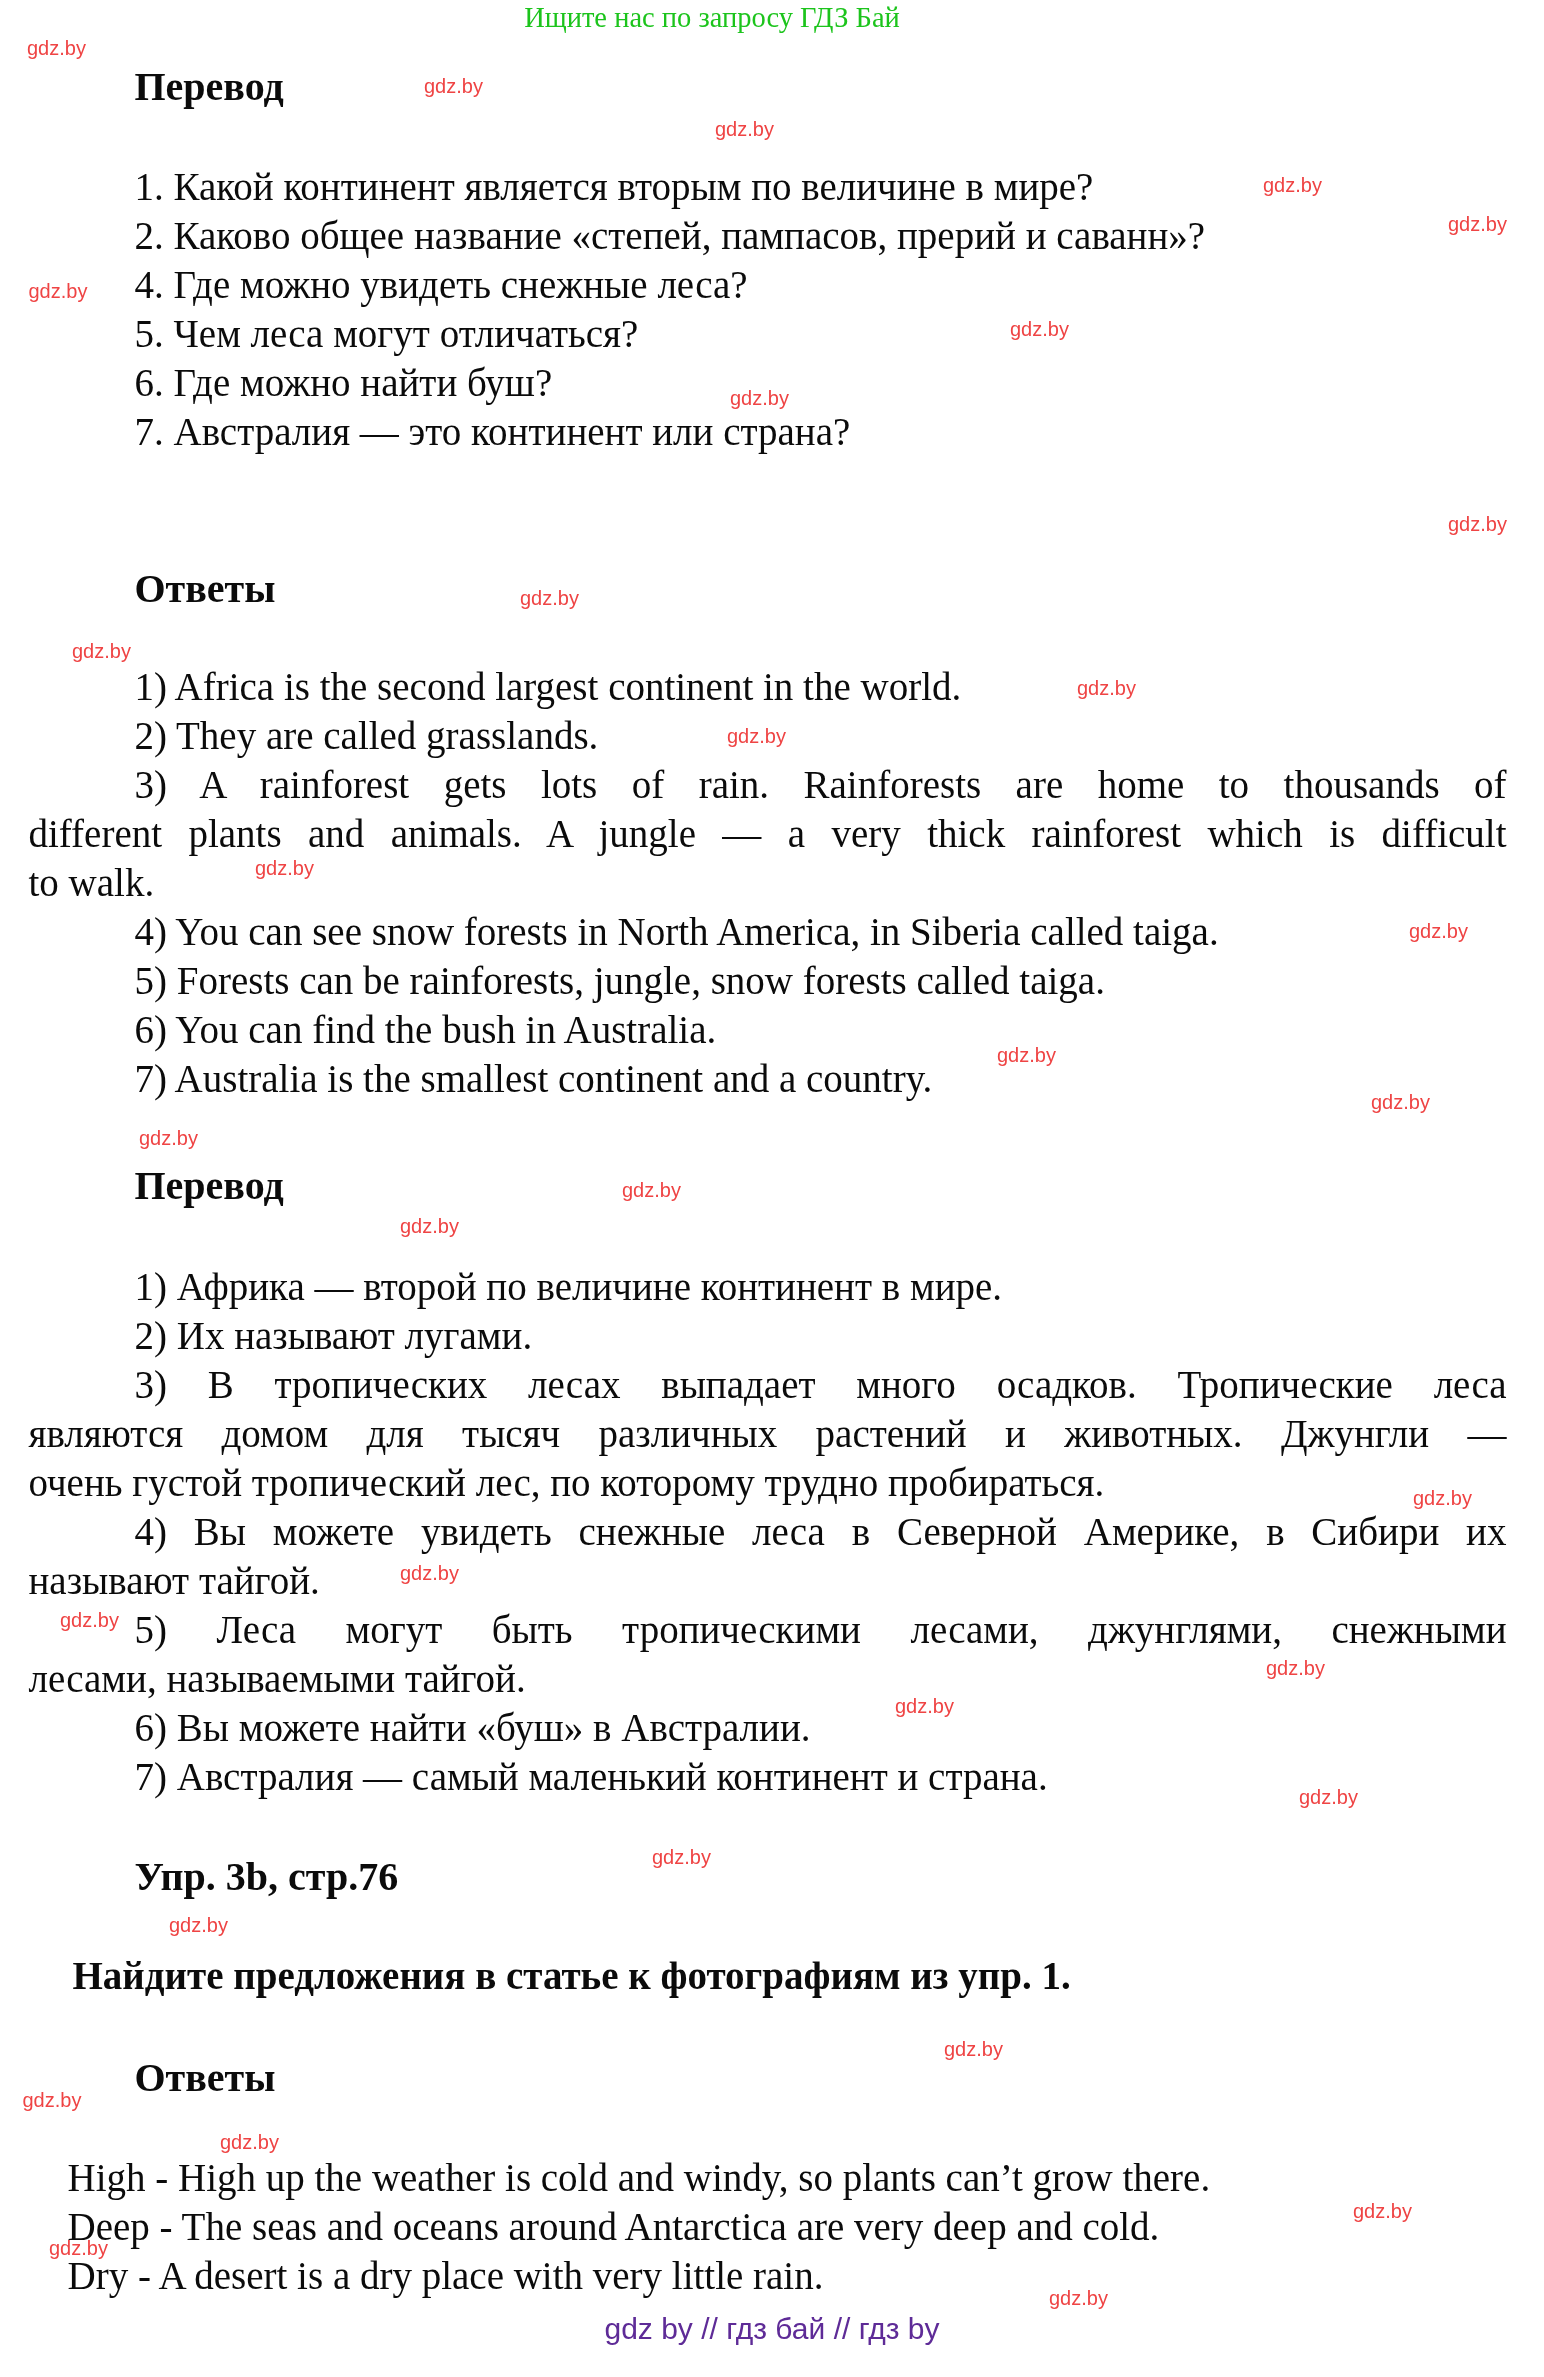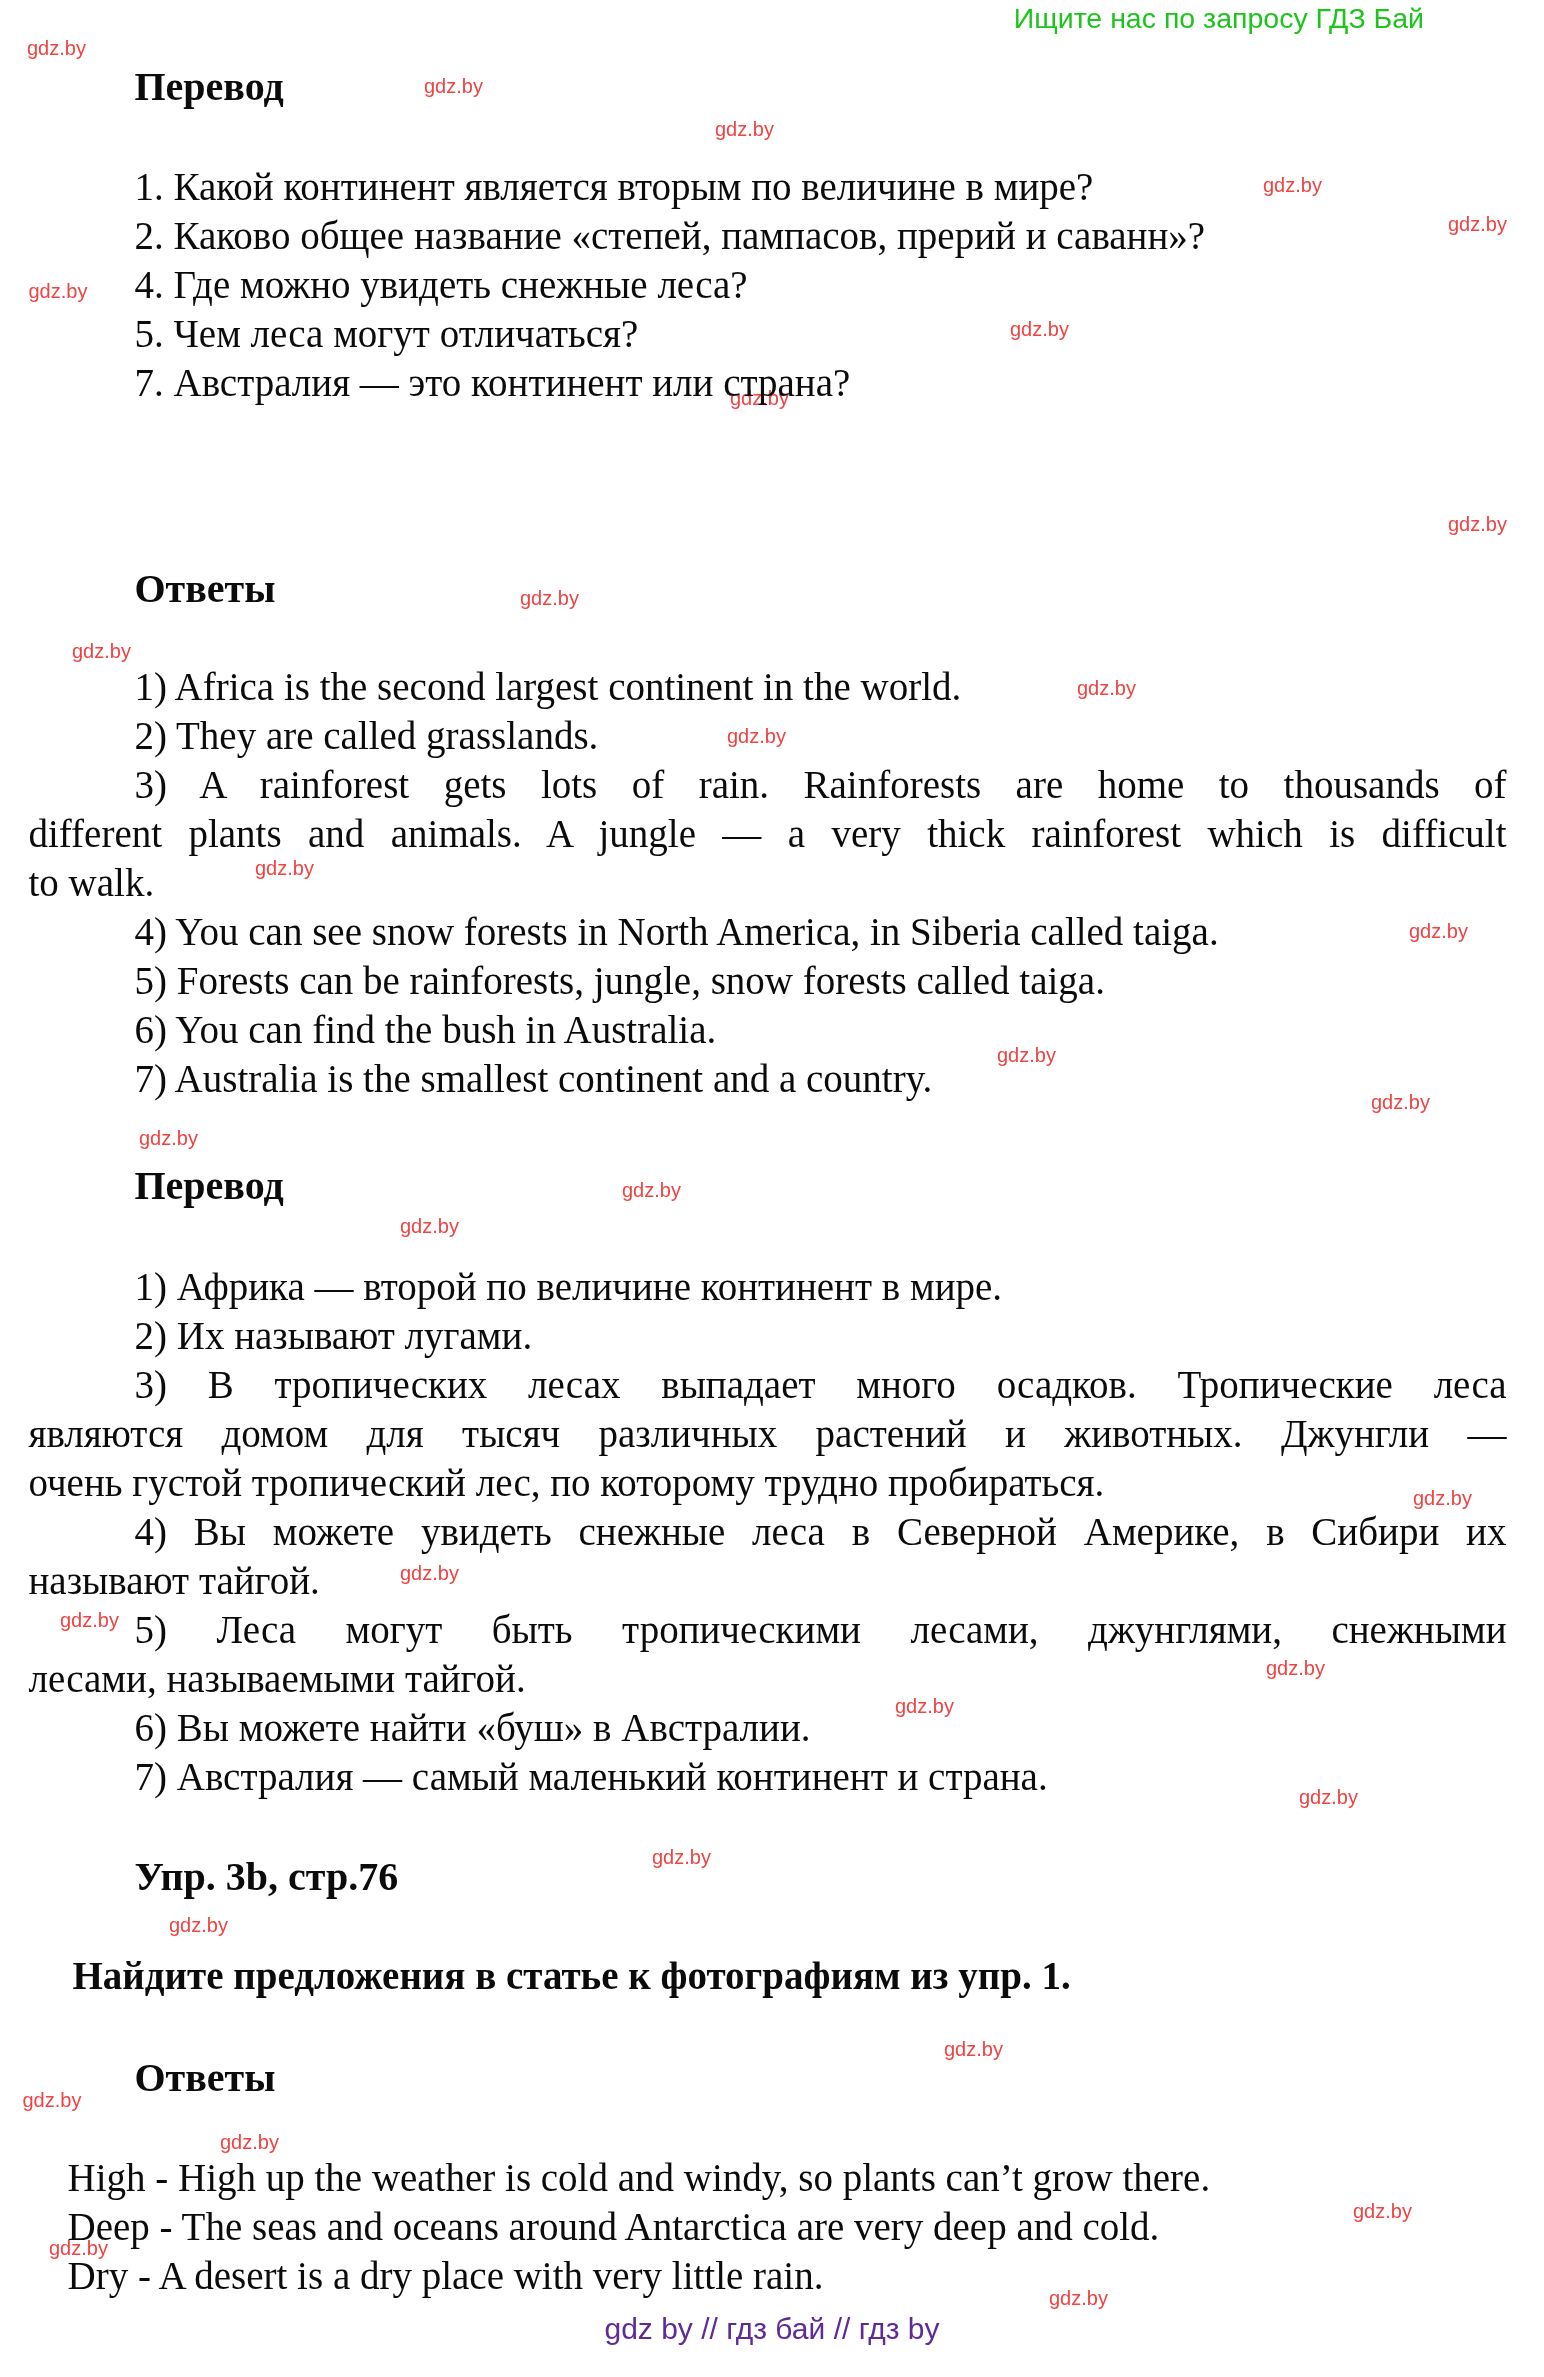--- a/index.html
+++ b/index.html
@@ -6,22 +6,22 @@
   .page{
     position:relative;
     width:1544px;height:2377px;
     background:#ffffff;
     font-family:"Liberation Serif",serif;
     color:#0b0b0b;
     overflow:hidden;
   }
   .banner{
     position:absolute;top:1.5px;left:0;width:1424px;
-    text-align:right;
-    font-family:Liberation Sans, sans-serif;
+    text-align:center;
+    font-family:Liberation Serif, serif;
     font-size:28.5px;
     color:#1cc41c;
   }
   .wm{
     position:absolute;
     font-family:"Liberation Sans",sans-serif;
     font-size:20px;
     color:#ef4444;
     white-space:nowrap;
   }
@@ -90,20 +90,21 @@
 
   <div class="block" style="top:64px">
     <div class="heading">Перевод</div>
   </div>
 
   <div class="block" style="top:162px">
       <div class="line ind">1. Какой континент является вторым по величине в мире?</div>
       <div class="line ind">2. Каково общее название «степей, пампасов, прерий и саванн»?</div>
       <div class="line ind">4. Где можно увидеть снежные леса?</div>
       <div class="line ind">5. Чем леса могут отличаться?</div>
+      <div class="line ind">6. Где можно найти буш?</div>
       <div class="line ind">7. Австралия — это континент или страна?</div>
     </div>
 
   <div class="block" style="top:566px">
     <div class="heading">Ответы</div>
   </div>
 
   <div class="block" style="top:662px">
       <div class="line ind">1) Africa is the second largest continent in the world.</div>
       <div class="line ind">2) They are called grasslands.</div>

